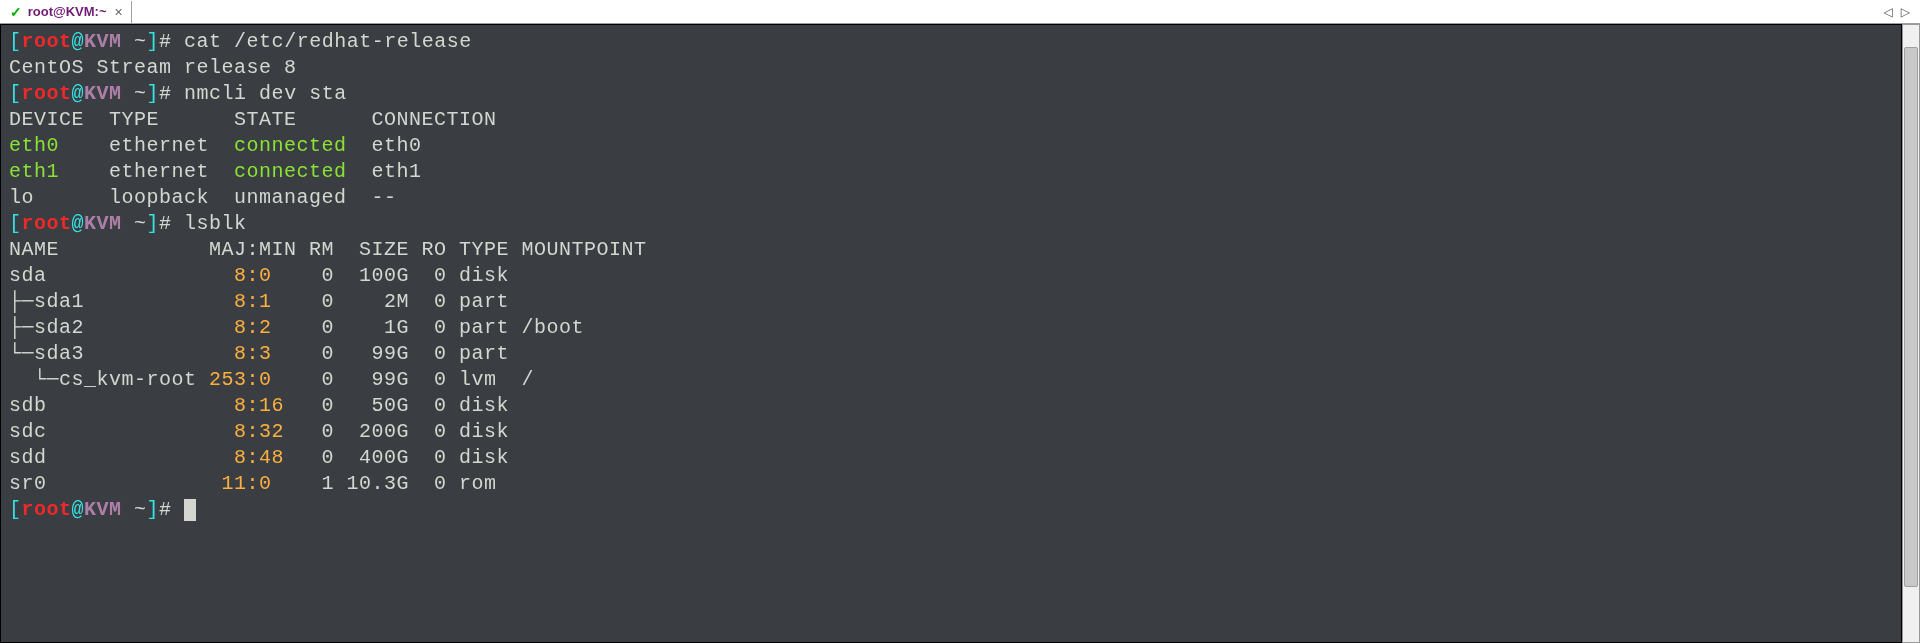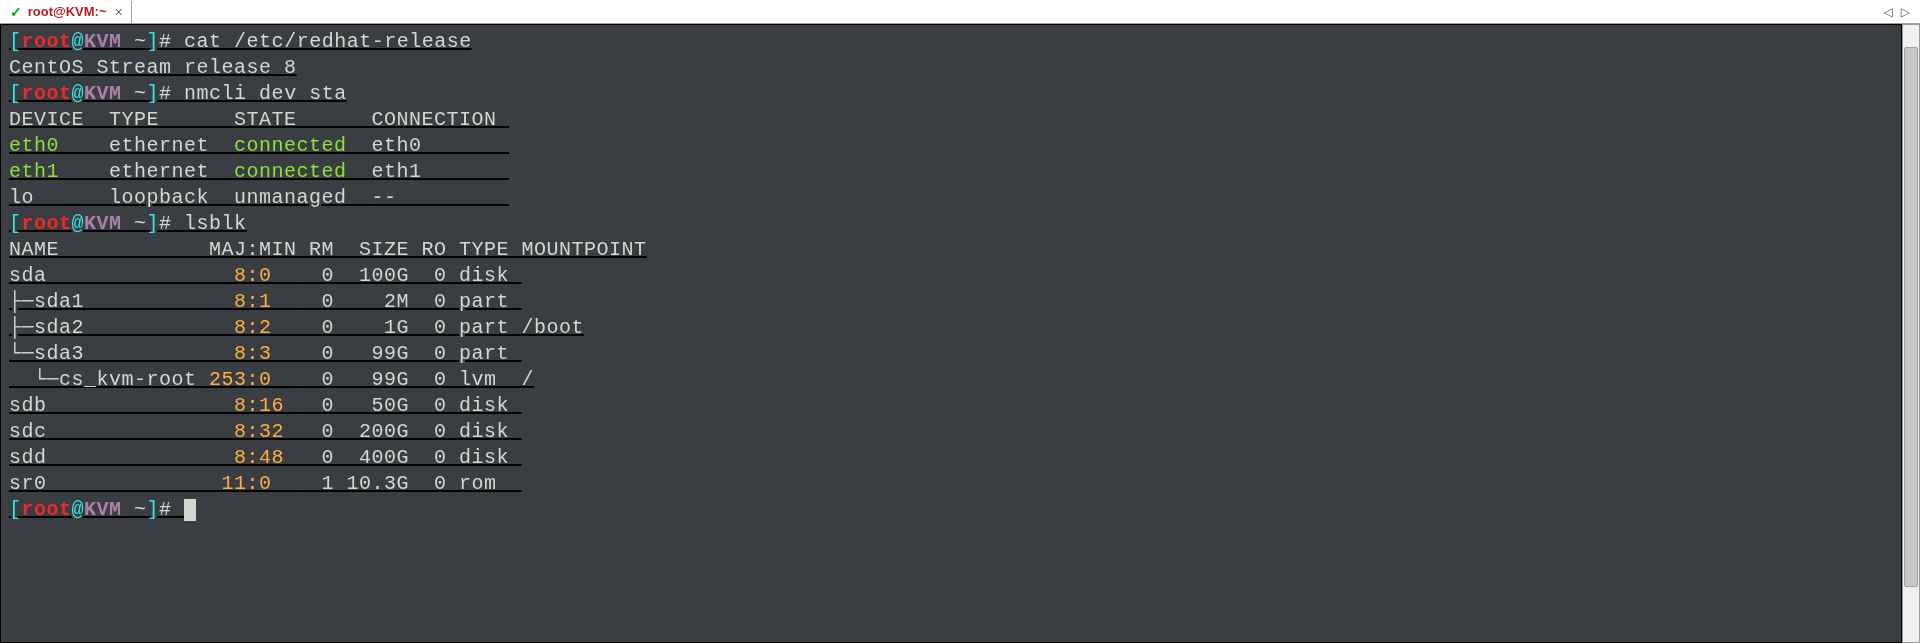--- a/index.html
+++ b/index.html
@@ -34,21 +34,21 @@
       padding: 0 6px;
       border-right: 1px solid #a0a0a0;
       gap: 6px;
     }
     .tab-check {
       color: #00b000;
       font-weight: bold;
       font-size: 14px;
     }
     .tab-title {
-      color: #b91c1c;
+      color: #701a75;
       font-weight: bold;
     }
     .tab-close {
       color: #666;
       cursor: pointer;
       font-size: 14px;
       padding: 0 2px;
     }
     .nav-arrows {
       display: flex;
@@ -58,21 +58,20 @@
       padding-right: 4px;
     }
     .nav-arrow {
       cursor: pointer;
       padding: 0 2px;
     }
     .terminal-container {
       display: flex;
       height: 619px;
       background: #3a3e42;
-      text-decoration: underline;
     }
     .terminal {
       flex: 1;
       background: #3a3e42;
       color: #d3d7cf;
       padding: 4px 8px;
       white-space: pre;
       line-height: 1.3;
       letter-spacing: 0.5px;
       border: 1px solid #000;

